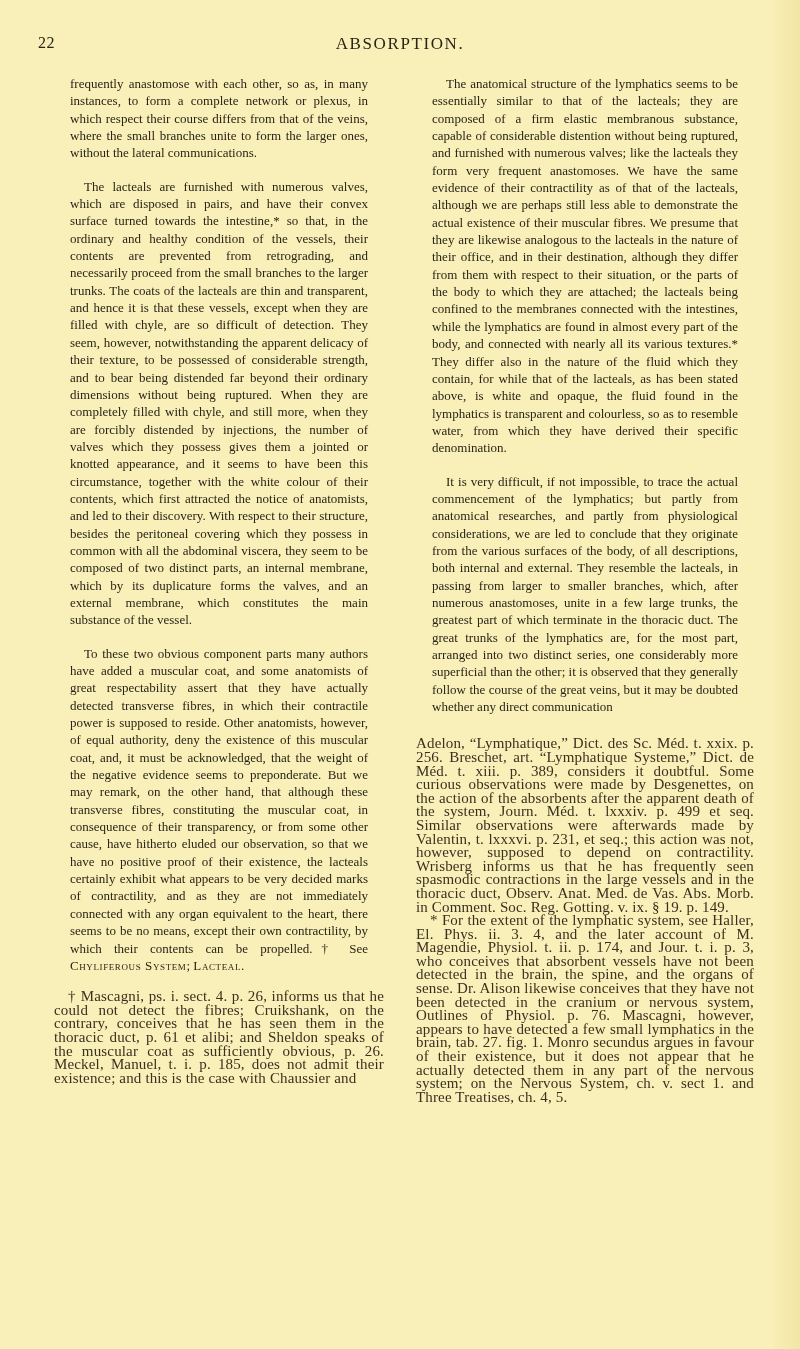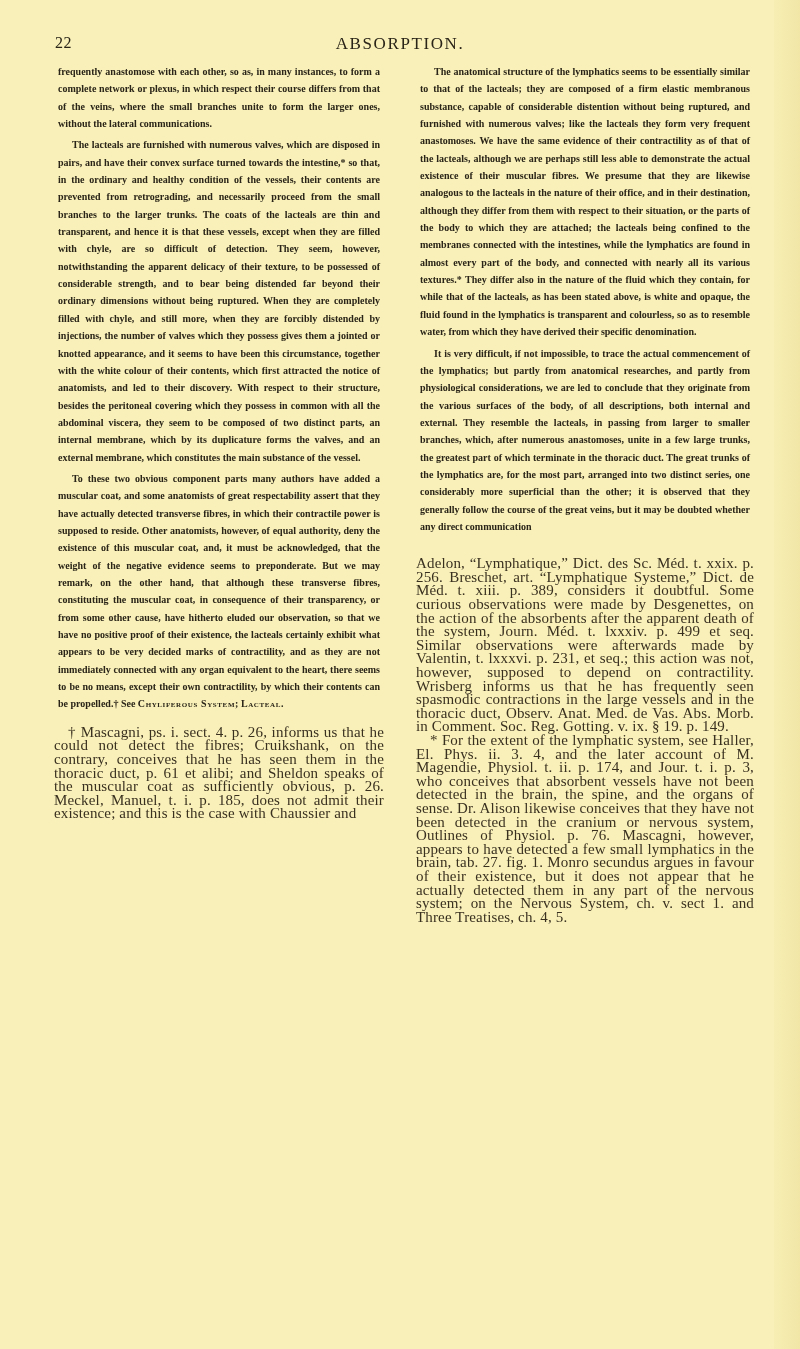--- a/index.html
+++ b/index.html
@@ -12,34 +12,34 @@
     font-family: "Liberation Serif", "DejaVu Serif", serif;
   }
   .page-edge {
     position: absolute; right: 0; top: 0; width: 26px; height: 1349px;
     background: linear-gradient(to right, #f7eeb4, #f1e6a6);
   }
   .header {
     position: absolute; top: 34px; left: 38px; width: 724px; height: 20px;
   }
   .page-number {
-    position: absolute; left: 17px; top: 0; font-size: 16px; letter-spacing: 0.5px;
+    position: absolute; left: 0; top: 0; font-size: 16px; letter-spacing: 0.5px;
   }
   .running-title {
     position: absolute; left: 0; right: 0; top: 0; text-align: center;
     font-size: 17px; letter-spacing: 1.6px; font-family: Liberation Serif, serif;
   }
   .col {
     position: absolute; top: 59px;
   }
   .col-left { left: 54px; width: 330px; }
   .col-right { left: 416px; width: 338px; }
   .para {
-    margin: 4px; font-size: 10px; line-height: 17.35px;
-    text-align: justify; text-indent: 0; font-weight: bold;
+    margin: 16px; font-size: 13px; line-height: 17.35px;
+    text-align: justify; text-indent: 0;
   }
   .para.indent { text-indent: 14px; }
   .sc { font-variant: small-caps; letter-spacing: 0.6px; }
   .notes { margin-top: 13px; }
   .note {
     margin: 0; font-size: 15px; line-height: 13.6px; text-align: justify;
     font-weight: normal; color: #3a3020; letter-spacing: 0.15px;
   }
   .note.indent { text-indent: 14px; }
   .right-notes { margin-top: 22px; }

